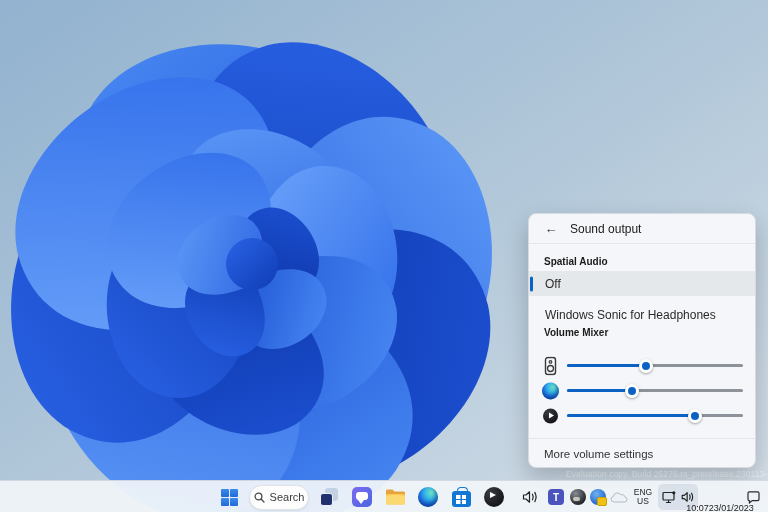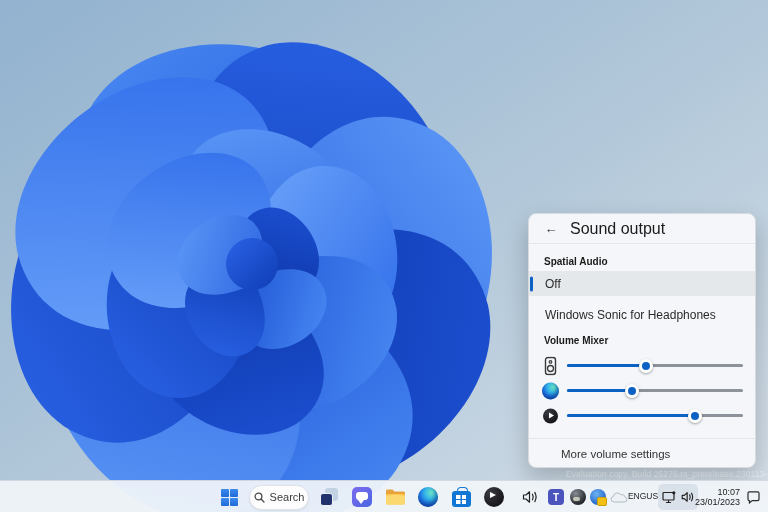--- a/index.html
+++ b/index.html
@@ -20,26 +20,26 @@
   .sound-panel {
     position:absolute; left:528px; top:213px; width:228px; height:255px;
     background:#f4f6f9; border:1px solid #d7dbe0; border-radius:8px;
     box-shadow:0 10px 24px rgba(0,0,0,0.22);
     font-size:12px; color:#1b1b1b;
   }
   .sp-header { position:absolute; top:0; left:0; right:0; height:30px;
     display:flex; align-items:center; border-bottom:1px solid #e3e6ea; }
   .sp-back { width:18px; height:18px; margin-left:13px; display:flex; align-items:center;
     justify-content:center; font-size:13px; color:#2c2c2c; cursor:default; border-radius:4px; }
-  .sp-title { margin-left:10px; font-size:16px; color:#1b1b1b; }
+  .sp-title { margin-left:10px; font-size:12px; color:#1b1b1b; }
 
   .sp-section-label { position:absolute; left:0; right:0; padding-left:15px;
     font-weight:700; font-size:10px; color:#1b1b1b; }
   .label-spatial { top:42px; }
-  .label-mixer { top:121px; }
+  .label-mixer { top:113px; }
 
   .sp-option { position:absolute; left:0; right:0; height:25px; display:flex;
     align-items:center; padding-left:16px; color:#2a2a2a; }
   .opt-off { top:57px; background:rgba(96,105,120,0.10); }
   .opt-sonic { top:88px; }
   .sp-accent-bar { position:absolute; left:1px; top:50%; transform:translateY(-50%);
     width:3px; height:15px; border-radius:2px; background:#0b62c4; }
 
   .mixer-row { position:absolute; left:0; right:0; height:25px; }
   .row-0 { top:139px; } .row-1 { top:164px; } .row-2 { top:189px; }
@@ -48,21 +48,21 @@
   .mx-slider { position:absolute; left:38px; right:12px; top:0; bottom:0; }
   .mx-track { position:absolute; left:0; right:0; top:50%; height:3px; margin-top:-1.5px;
     background:#8d9199; border-radius:2px; }
   .mx-track .fill { position:absolute; left:0; top:0; bottom:0; background:#0b62c4; border-radius:2px; }
   .mx-slider .thumb { position:absolute; top:50%; transform:translateY(-50%);
     width:14px; height:14px; border-radius:50%; background:#0b62c4;
     border:3.5px solid #ffffff; box-shadow:0 1px 2.5px rgba(0,0,0,0.35); }
 
   .sp-divider-bottom { position:absolute; left:0; right:0; top:224px; border-top:1px solid #e3e6ea; }
   .sp-footer { position:absolute; left:0; right:0; top:225px; height:29px;
-    display:flex; align-items:center; padding-left:32px; font-size:11.5px; color:#333; }
+    display:flex; align-items:center; padding-left:15px; font-size:11.5px; color:#333; }
 
   
   .edge-disc { width:17px; height:17px; border-radius:50%;
     background:radial-gradient(circle at 68% 28%, #6ee6c2 0%, #34b7e8 34%, #1d6fe0 62%, #0c44ae 100%);
     box-shadow:inset -2px -3px 4px rgba(6,40,120,0.55); }
   .media-disc { width:16px; height:16px; border-radius:50%;
     background:radial-gradient(circle at 32% 28%, #3a3a42, #17171c 70%);
     position:relative; }
   .media-disc::after { content:""; position:absolute; left:6px; top:4.5px;
     border-left:6px solid #fff; border-top:3.5px solid transparent; border-bottom:3.5px solid transparent; }
@@ -114,23 +114,23 @@
   .teams-badge { width:16px; height:16px; border-radius:4px; background:#4b53bc; color:#fff;
     font-size:10px; font-weight:700; display:flex; align-items:center; justify-content:center; }
   .sphere { width:16px; height:16px; border-radius:50%;
     background:radial-gradient(circle at 35% 28%, #878c94, #23262b 72%); position:relative; }
   .sphere::after { content:""; position:absolute; left:3px; top:8px; width:7px; height:4px;
     border-radius:2px; background:#d8d9c8; opacity:.85; }
   .shield-person { width:16px; height:16px; border-radius:50%;
     background:radial-gradient(circle at 40% 32%, #6fb3f2, #1f63c8 75%); position:relative; }
   .shield-person::after { content:""; position:absolute; right:-1px; bottom:-1px; width:8px; height:7px;
     background:#f3c114; border-radius:2px; border:1px solid #caa00a; }
-  .lang-block { flex-direction:row; line-height:9.5px; font-size:8.5px; color:#1f1f1f; text-align:center; }
+  .lang-block { flex-direction:column; line-height:9.5px; font-size:8.5px; color:#1f1f1f; text-align:center; }
   .net-pill { background:rgba(200,210,222,0.55); border-radius:5px; }
-  .clock-block { flex-direction:column; align-items:flex-end; line-height:10.5px;
+  .clock-block { align-items:flex-end; line-height:10.5px;
     font-size:9px; color:#1b1b1b; text-align:right; }
 </style>
 </head>
 <body>
 
 <div class="desktop">
   <svg width="768" height="512" viewBox="0 0 768 512">
     <defs>
       <linearGradient id="bgG" x1="0" y1="0" x2="1" y2="1">
         <stop offset="0" stop-color="#92b2cf"></stop>

